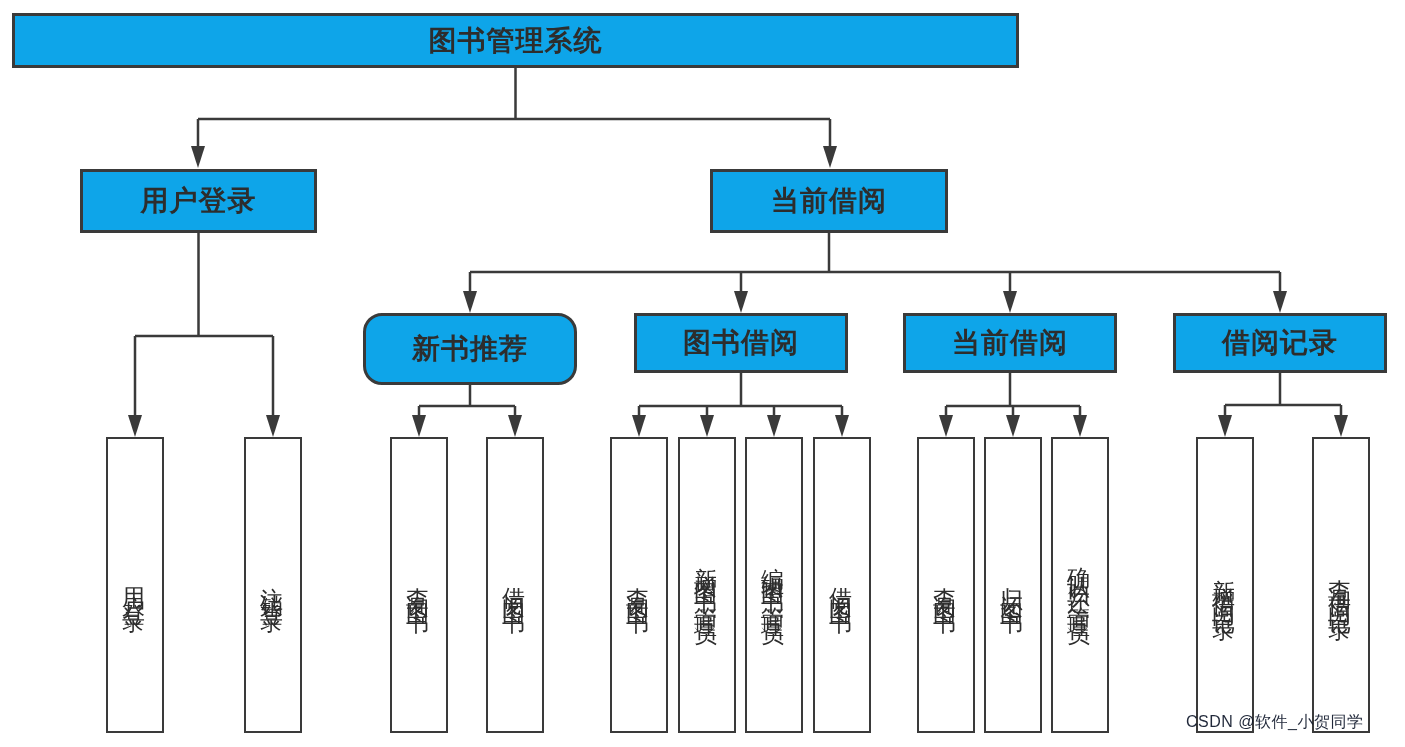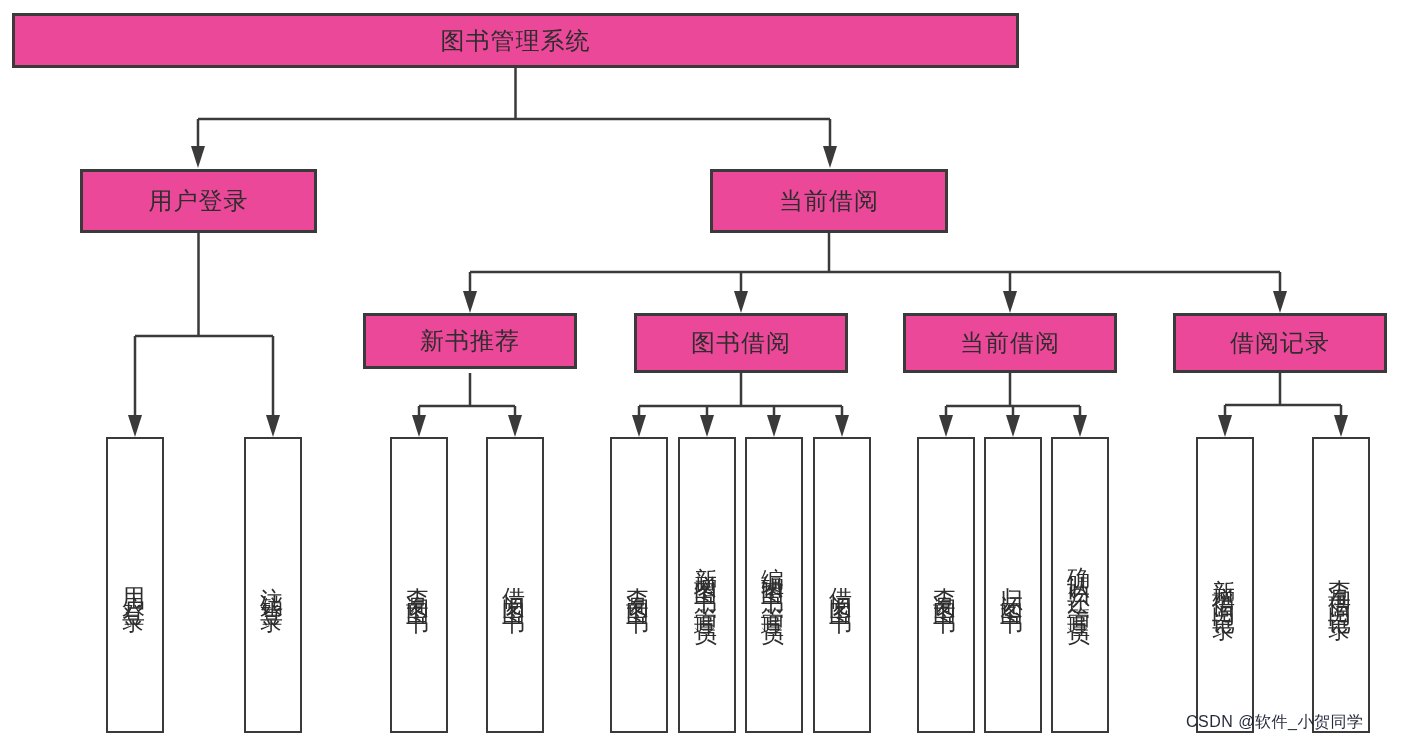--- a/index.html
+++ b/index.html
@@ -9,26 +9,27 @@
     background:#ffffff;
     font-family:"Liberation Sans", sans-serif;
     color:#2d2d2d;
     overflow:hidden;
   }
   .wires{position:absolute;left:0;top:0;z-index:1;}
   .hbox{
     position:absolute;
     box-sizing:border-box;
     border:3px solid #3a3a3a;
-    background:#ec4899;
+    background:#0ea5e9;
     display:flex;align-items:center;justify-content:center;
-    font-size:24px;
+    font-size:28px;
     letter-spacing:1px;
     z-index:2;
     white-space:nowrap;
+    font-weight:bold;
   }
   .vbox{
     position:absolute;
     box-sizing:border-box;
     width:58px;height:296px;
     top:437px;
     border:2.5px solid #3a3a3a;
     background:#ffffff;
     writing-mode:vertical-lr;
     text-orientation:mixed;
@@ -99,21 +100,21 @@
       <polygon points="1225,437 1218,415 1232,415"></polygon>
       <polygon points="1341,437 1334,415 1348,415"></polygon>
     </g>
   </svg>
 
   <div class="hbox" style="left:12px;top:13px;width:1007px;height:55px;">图书管理系统</div>
 
   <div class="hbox" style="left:80px;top:169px;width:237px;height:64px;">用户登录</div>
   <div class="hbox" style="left:710px;top:169px;width:238px;height:64px;">当前借阅</div>
 
-  <div class="hbox" style="left:363px;top:313px;width:214px;height:56px;">新书推荐</div>
+  <div class="hbox" style="left:363px;top:313px;width:214px;height:72px;border-radius:19px;">新书推荐</div>
   <div class="hbox" style="left:903px;top:313px;width:214px;height:60px;">当前借阅</div>
   <div class="hbox" style="left:634px;top:313px;width:214px;height:60px;">图书借阅</div>
   <div class="hbox" style="left:1173px;top:313px;width:214px;height:60px;">借阅记录</div>
 
   <div class="vbox" style="left:106px;">用户登录</div>
   <div class="vbox" style="left:244px;">注销登录</div>
 
   <div class="vbox" style="left:390px;">查询图书</div>
   <div class="vbox" style="left:486px;">借阅图书</div>
 

